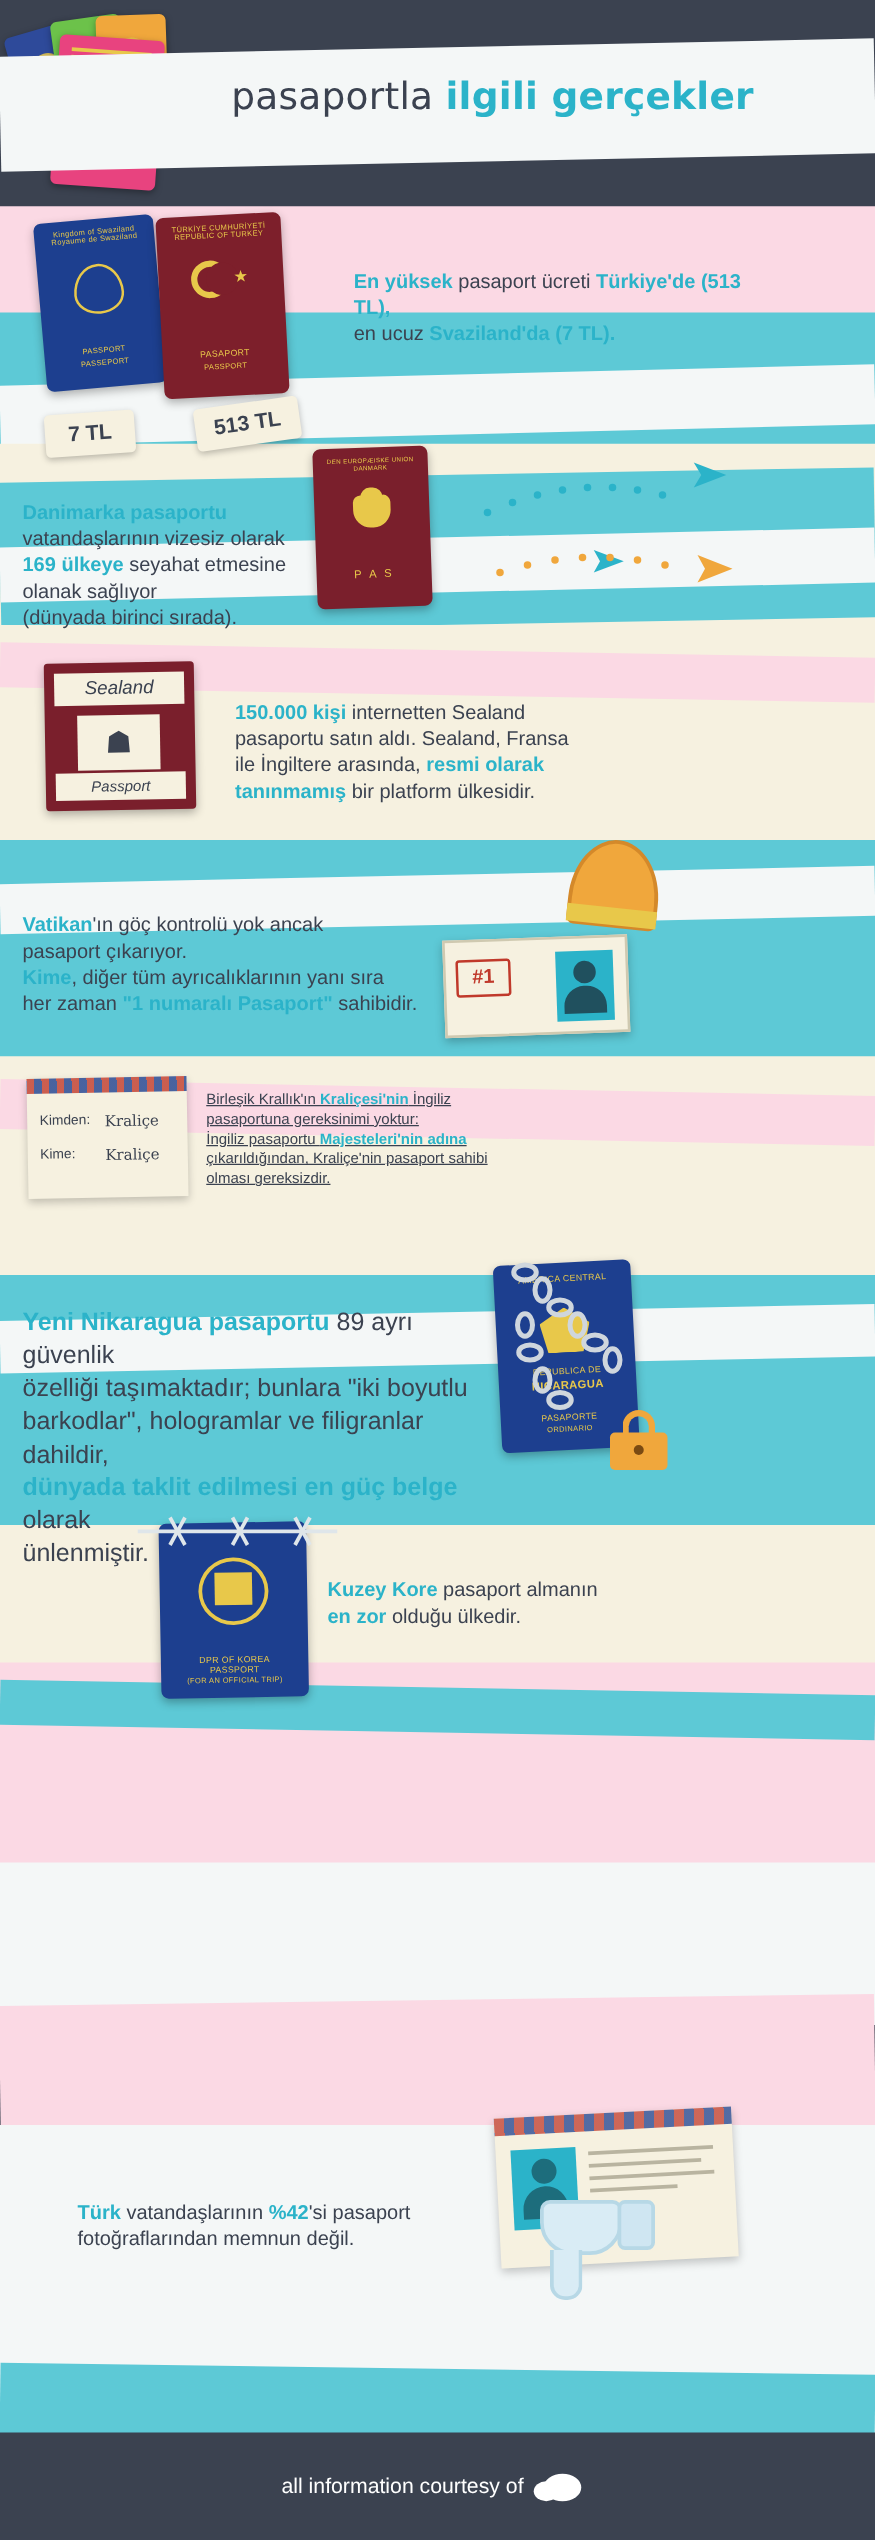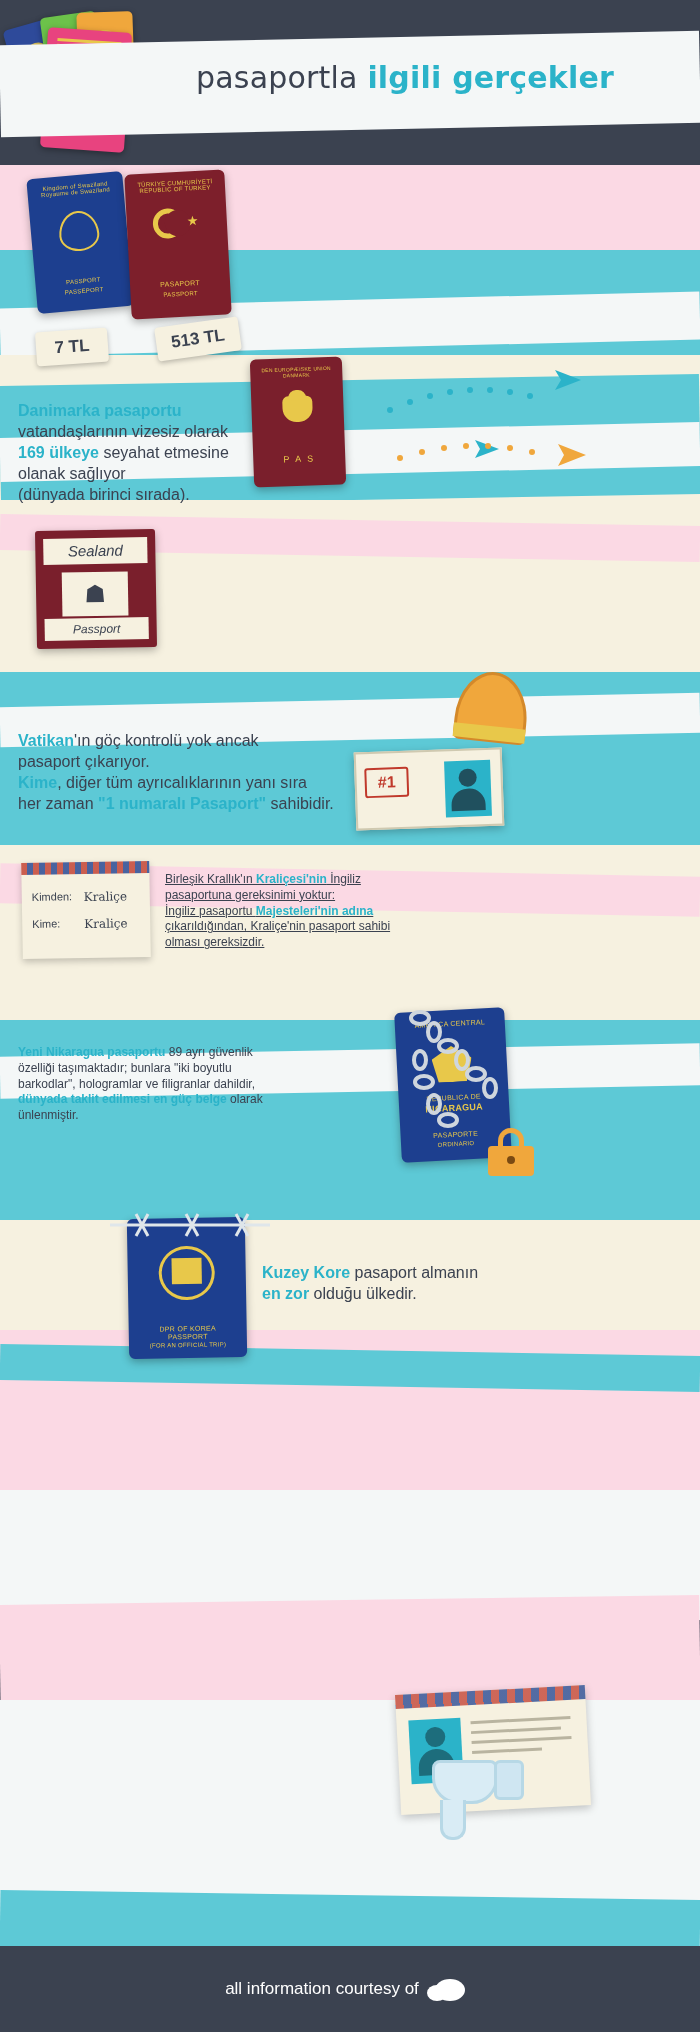--- a/index.html
+++ b/index.html
@@ -33,21 +33,20 @@
   .header-ribbon {
     position: absolute; left: 0; top: 38px; width: 700px; height: 92px;
     background: #f4f7f7;
     transform: rotate(-1.2deg);
   }
   .header-title {
     position: absolute; left: 185px; top: 60px; width: 500px;
     font-size: 30px; letter-spacing: .2px;
     color: #3b4250; font-weight: 400;
     font-family: "DejaVu Sans", sans-serif;
-    margin-left: 11px;
   }
   .header-title .accent { color: #2bb3c9; font-weight: 700; }
 
   
   .fan { position: absolute; border-radius: 5px; box-shadow: 0 2px 6px rgba(0,0,0,.35); }
 
   
   .txt { position: absolute; line-height: 1.32; color: #3b4250; }
   .txt .c { color: #2bb3c9; font-weight: 700; }
   .txt .i { }
@@ -151,20 +150,23 @@
     <div style="position:absolute;left:26px;top:36px;width:30px;height:30px;border-radius:50%;border:5px solid #e8c84a;"></div>
     <div style="position:absolute;left:38px;top:38px;width:26px;height:26px;border-radius:50%;background:#7d1f2b;"></div>
     <div style="position:absolute;left:60px;top:42px;color:#e8c84a;font-size:13px;">★</div>
     <div class="gold" style="position:absolute;left:0;right:0;bottom:30px;font-size:7px;">PASAPORT</div>
     <div class="gold" style="position:absolute;left:0;right:0;bottom:20px;">PASSPORT</div>
   </div>
 
   <div class="tag" style="left:36px;top:330px;width:72px;height:34px;line-height:34px;font-size:17px;transform:rotate(-4deg);">7 TL</div>
   <div class="tag" style="left:156px;top:322px;width:84px;height:34px;line-height:34px;font-size:17px;transform:rotate(-8deg);">513 TL</div>
 
+  <div class="txt" style="left:283px;top:215px;width:330px;font-size:16px;">
+    <span><span class="c">En yüksek</span> pasaport ücreti <span class="c">Türkiye'de (513 TL),</span><br>en ucuz <span class="c">Svaziland'da (7 TL).</span></span>
+  </div>
 
   <div class="pp" style="left:252px;top:358px;width:92px;height:128px;background:#7a1f2c;transform:rotate(-2deg);">
     <div class="gold" style="margin-top:8px;font-size:5px;">DEN EUROPÆISKE UNION</div>
     <div class="gold" style="font-size:5px;">DANMARK</div>
     <div style="position:absolute;left:50%;top:32px;transform:translateX(-50%);width:34px;height:40px;">
       <div style="width:30px;height:26px;margin:6px auto 0;background:#e8c84a;border-radius:6px 6px 14px 14px;"></div>
       <div style="width:18px;height:10px;margin:-32px auto 0;background:#e8c84a;border-radius:8px 8px 0 0;"></div>
     </div>
     <div class="gold" style="position:absolute;left:0;right:0;bottom:22px;font-size:9px;letter-spacing:2px;">P A S</div>
   </div>
@@ -200,20 +202,23 @@
 
   <div class="pp" style="left:36px;top:530px;width:120px;height:118px;background:#7a1f2c;border-radius:3px;transform:rotate(-1deg);">
     <div style="position:absolute;left:8px;top:8px;right:8px;height:26px;background:#f6f1e0;"></div>
     <div style="position:absolute;left:8px;top:8px;right:8px;height:26px;line-height:26px;text-align:center;font-size:15px;font-style:italic;color:#3b4250;">Sealand</div>
     <div style="position:absolute;left:26px;top:42px;width:66px;height:44px;background:#f6f1e0;"></div>
     <div style="position:absolute;left:26px;top:42px;width:66px;height:44px;display:flex;align-items:center;justify-content:center;font-size:24px;color:#3b4250;">☗</div>
     <div style="position:absolute;left:8px;bottom:8px;right:8px;height:22px;background:#f6f1e0;"></div>
     <div style="position:absolute;left:8px;bottom:8px;right:8px;height:22px;line-height:22px;text-align:center;font-size:12px;font-style:italic;color:#3b4250;">Passport</div>
   </div>
 
+  <div class="txt" style="left:188px;top:560px;width:380px;font-size:16px;">
+    <span><span class="c">150.000 kişi</span> internetten Sealand<br>pasaportu satın aldı. Sealand, Fransa<br>ile İngiltere arasında, <span class="c">resmi olarak</span><br><span class="c">tanınmamış</span> bir platform ülkesidir.</span>
+  </div>
 
   <div style="position:absolute;left:455px;top:672px;width:72px;height:86px;transform:rotate(6deg);">
     <div style="width:72px;height:70px;background:#f0a73c;border-radius:50% 50% 6px 6px/70% 70% 6px 6px;border:3px solid #d4892a;"></div>
     <div style="position:absolute;left:0;top:54px;width:72px;height:14px;background:#e8c84a;"></div>
   </div>
 
   <div style="position:absolute;left:355px;top:750px;width:148px;height:78px;background:#f6f1e0;border:2px solid #cfc9b0;transform:rotate(-2deg);box-shadow:0 3px 8px rgba(0,0,0,.25);">
     <div style="position:absolute;left:8px;top:14px;width:44px;height:30px;border:2px solid #c0392b;border-radius:3px;display:flex;align-items:center;justify-content:center;color:#c0392b;font-weight:700;font-size:16px;">#1</div>
     <div style="position:absolute;right:10px;top:10px;width:46px;height:56px;background:#2bb3c9;"></div>
     <div style="position:absolute;right:24px;top:18px;width:18px;height:18px;border-radius:50%;background:#20505e;"></div>
@@ -262,21 +267,21 @@
         <ellipse cx="58" cy="120" rx="9" ry="6"></ellipse>
     </g>
   </svg>
 
   <div style="position:absolute;left:488px;top:1128px;width:46px;height:48px;">
     <div style="position:absolute;left:10px;top:0;width:26px;height:22px;border:5px solid #f0a73c;border-bottom:none;border-radius:13px 13px 0 0;"></div>
     <div style="position:absolute;left:0;top:18px;width:46px;height:30px;background:#f0a73c;border-radius:4px;"></div>
     <div style="position:absolute;left:19px;top:28px;width:8px;height:8px;border-radius:50%;background:#7a4a12;"></div>
   </div>
 
-  <div class="txt" style="left:18px;top:1045px;width:370px;font-size:12px;">
+  <div class="txt" style="left:18px;top:1045px;width:370px;font-size:20px;">
     <span><span class="c">Yeni Nikaragua pasaportu</span> 89 ayrı güvenlik<br>özelliği taşımaktadır; bunlara "iki boyutlu<br>barkodlar", hologramlar ve filigranlar dahildir,<br><span class="c">dünyada taklit edilmesi en güç belge</span> olarak<br>ünlenmiştir.</span>
   </div>
 
   <div class="pp" style="left:128px;top:1218px;width:118px;height:140px;background:#1d3f8f;transform:rotate(-1deg);">
     <div style="position:absolute;left:50%;top:28px;transform:translateX(-50%);width:56px;height:54px;border-radius:50%;border:3px solid #e8c84a;"></div>
     <div style="position:absolute;left:50%;top:40px;transform:translateX(-50%);width:30px;height:26px;background:#e8c84a;"></div>
     <div class="gold" style="position:absolute;left:0;right:0;bottom:26px;font-size:7px;">DPR OF KOREA</div>
     <div class="gold" style="position:absolute;left:0;right:0;bottom:18px;font-size:7px;">PASSPORT</div>
     <div class="gold" style="position:absolute;left:0;right:0;bottom:10px;font-size:6px;">(FOR AN OFFICIAL TRIP)</div>
   </div>
@@ -305,19 +310,22 @@
     <div style="position:absolute;left:74px;top:40px;width:90px;height:3px;background:#b9b4a0;"></div>
     <div style="position:absolute;left:74px;top:50px;width:100px;height:3px;background:#b9b4a0;"></div>
     <div style="position:absolute;left:74px;top:60px;width:70px;height:3px;background:#b9b4a0;"></div>
   </div>
   <div style="position:absolute;left:432px;top:1760px;width:96px;height:86px;">
     <div style="position:absolute;left:0;top:0;width:66px;height:44px;background:#d9ecf5;border-radius:8px 8px 26px 26px;border:3px solid #b7d8e6;"></div>
     <div style="position:absolute;left:8px;top:40px;width:26px;height:40px;background:#d9ecf5;border-radius:0 0 12px 12px;border:3px solid #b7d8e6;border-top:none;"></div>
     <div style="position:absolute;left:62px;top:0;width:30px;height:40px;background:#cfe6f2;border-radius:6px;border:3px solid #b7d8e6;"></div>
   </div>
 
+  <div class="txt" style="left:62px;top:1760px;width:340px;font-size:16px;">
+    <span><span class="c">Türk</span> vatandaşlarının <span class="c">%42</span>'si pasaport<br>fotoğraflarından memnun değil.</span>
+  </div>
 
   <div class="footer">
     <span>all information courtesy of</span>
     <span class="cloud"></span>
   </div>
 
 </div>
 
 </body></html>

